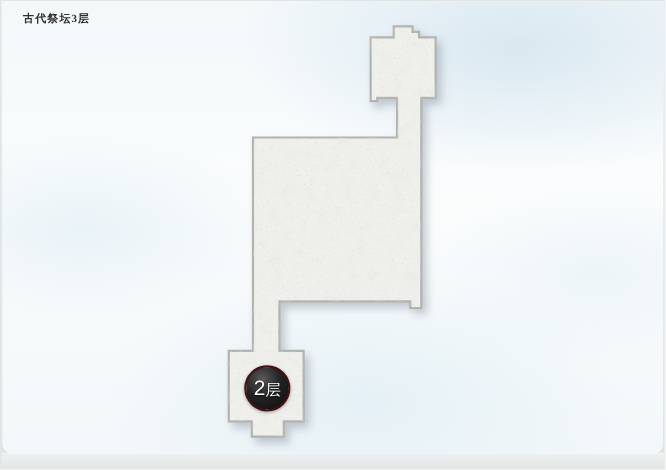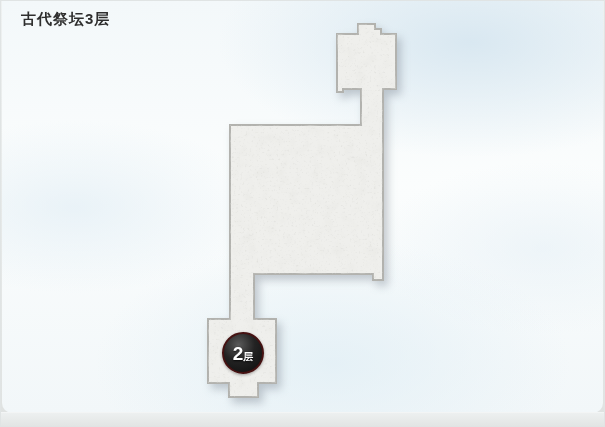--- a/index.html
+++ b/index.html
@@ -27,43 +27,44 @@
 
   .bottom-strip {
     position:absolute; left:0; right:0; bottom:0; height:13px;
     background:linear-gradient(#edf0f0, #e2e5e4);
     border-top:1px solid #f3f5f5;
   }
 
   .title {
     position:absolute; left:20px; top:9px;
     margin:0;
-    font-size:15px; font-weight:bold; color:#2e2e2e;
+    font-size:10px; font-weight:bold; color:#2e2e2e;
     letter-spacing:1px;
+    font-family:Liberation Serif, serif;
   }
 
   .map-svg {
     position:absolute; left:0; top:0;
     filter: drop-shadow(4px 5px 4px rgba(110,120,135,0.38));
   }
 
   .marker {
     position:absolute; left:221px; top:331px;
     width:42px; height:42px;
     border-radius:50%;
     box-sizing:border-box;
     border:2px solid #451212;
     background:radial-gradient(circle at 38% 28%, #5a5a5a 0%, #232323 45%, #0c0c0c 100%);
     display:flex; align-items:center; justify-content:center;
     cursor:pointer;
     box-shadow:0 1px 3px rgba(0,0,0,0.35);
   }
   .marker-label {
     display:block;
-    color:#ffffff; font-weight:bold; font-size:10px; line-height:1;
+    color:#ffffff; font-weight:normal; font-size:14px; line-height:1;
     text-shadow:0 1px 2px rgba(0,0,0,0.8);
   }
   .marker-label::first-letter { font-size:19px; }
 
   .watermark {
     position:absolute; right:30px; top:385px;
     font-size:12.5px; color:#868b8f;
     letter-spacing:0.3px;
   }
 </style>

